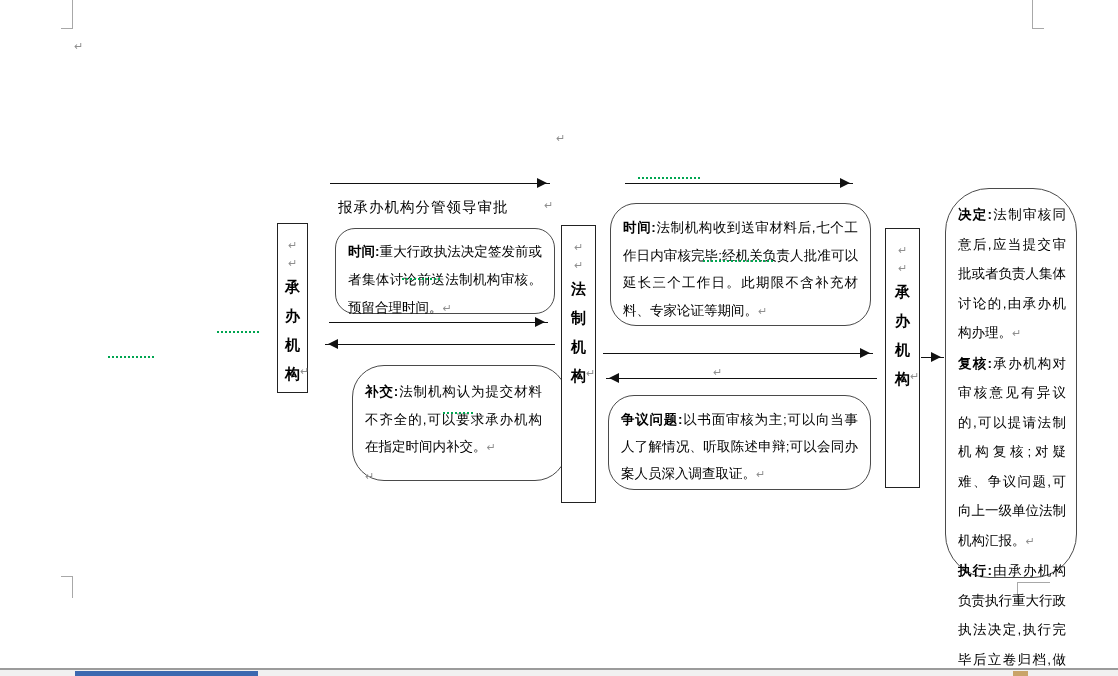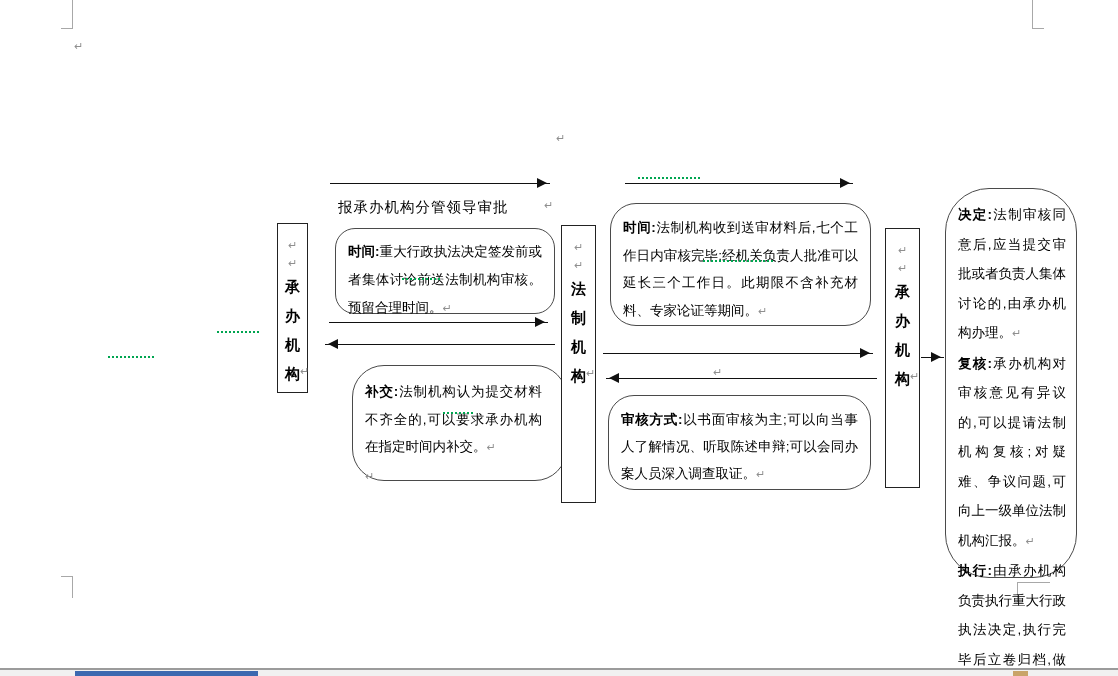--- a/index.html
+++ b/index.html
@@ -102,21 +102,21 @@
     </div>
 
   <div class="rbox" style="left:610px;top:203px;width:261px;height:123px;border-radius:26px;padding:10px 12px 0 12px;line-height:27.5px;">
       <div class="para"><span class="plabel">时间:</span>法制机构收到送审材料后,七个工作日内审核完毕;经机关负责人批准可以延长三个工作日。此期限不含补充材料、专家论证等期间。<span class="pm">↵</span></div>
     </div>
 
   <div class="harrow r" style="left:603px;top:353px;width:270px;"></div>
   <div class="harrow l" style="left:606px;top:378px;width:271px;"></div>
 
   <div class="rbox" style="left:608px;top:395px;width:263px;height:95px;border-radius:26px;padding:10px 12px 0 12px;line-height:27px;">
-      <div class="para"><span class="plabel">审核方式:</span>以书面审核为主;可以向当事人了解情况、听取陈述申辩;可以会同办案人员深入调查取证。<span class="pm">↵</span></div>
+      <div class="para"><span class="plabel">争议问题:</span>以书面审核为主;可以向当事人了解情况、听取陈述申辩;可以会同办案人员深入调查取证。<span class="pm">↵</span></div>
     </div>
 
   <div class="lane" style="left:885px;top:228px;width:35px;height:260px;">
       <div class="pm lane-pm">↵</div>
       <div class="pm lane-pm">↵</div>
       <div class="lane-ch">承</div>
       <div class="lane-ch">办</div>
       <div class="lane-ch">机</div>
       <div class="lane-ch">构<span class="pm lane-end-pm">↵</span></div>
     </div>

